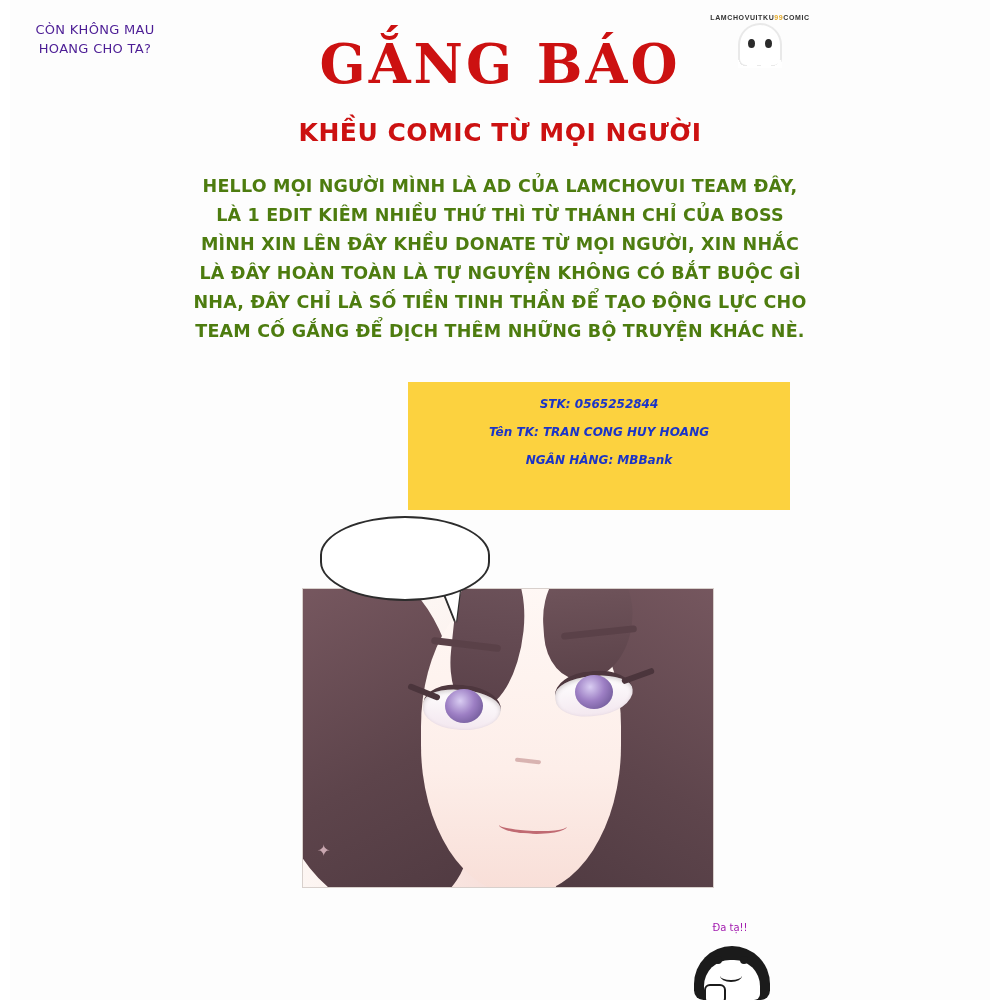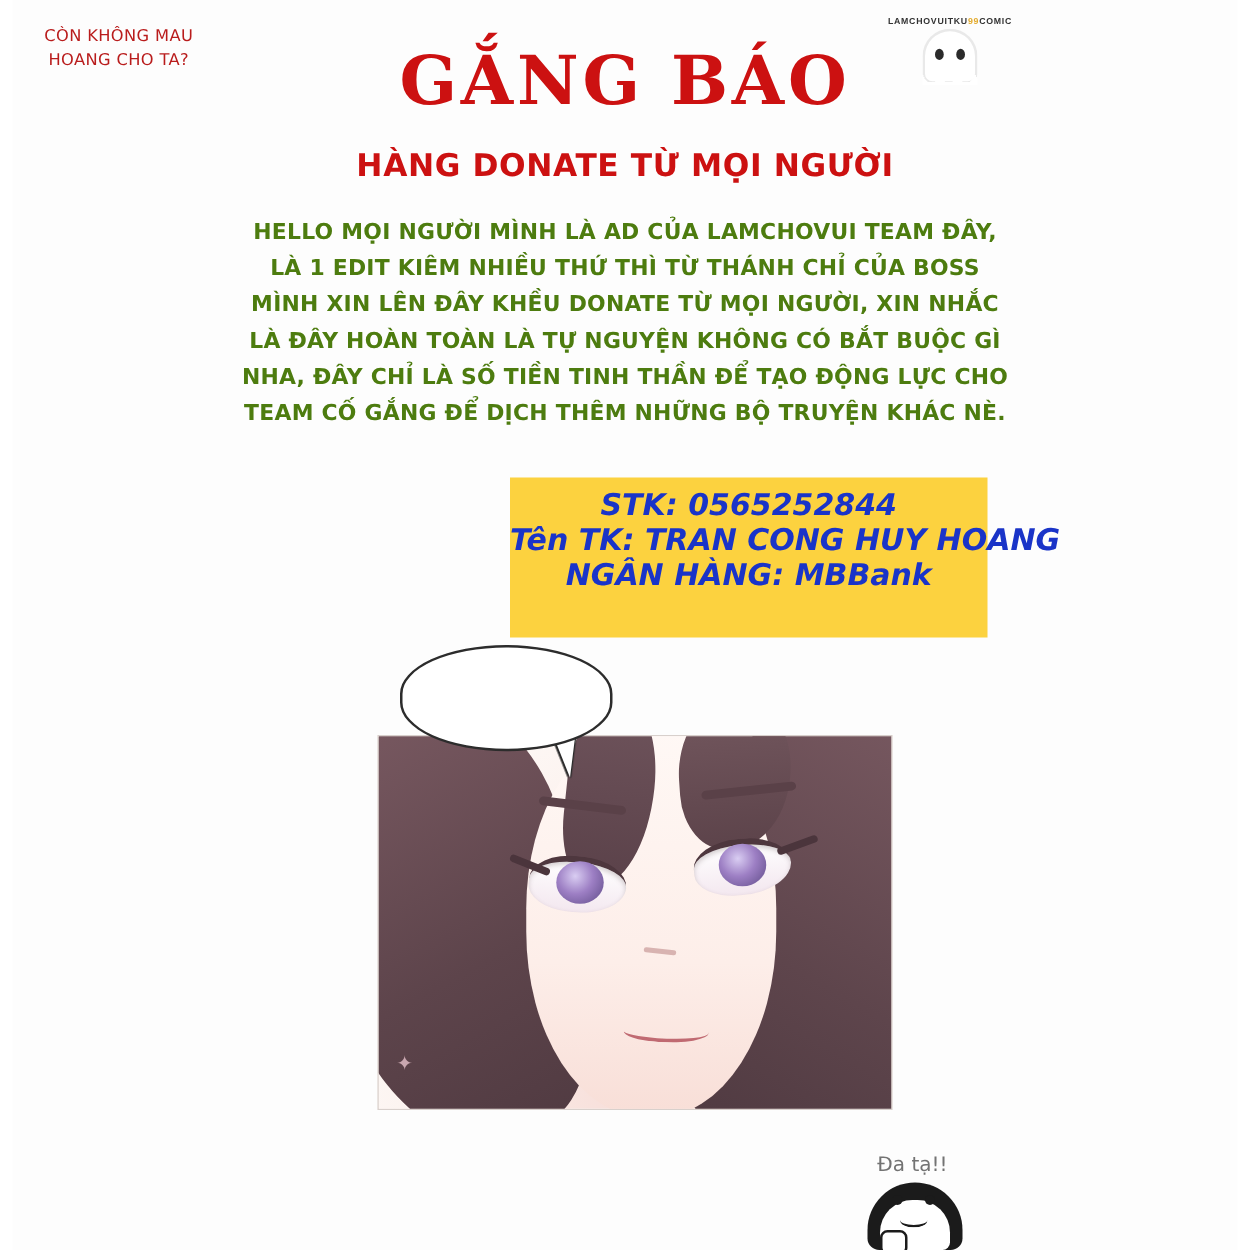--- a/index.html
+++ b/index.html
@@ -130,21 +130,21 @@
     height: 128px;
     background: #fcd23f;
     padding: 8px 0 0 0;
     box-sizing: border-box;
   }
   .bank-line {
     text-align: center;
     font-family: "DejaVu Sans", sans-serif;
     font-style: italic;
     font-weight: bold;
-    font-size: 24px;
+    font-size: 12px;
     line-height: 28px;
     color: #1a34c8;
     white-space: nowrap;
   }
 
   
   .panel {
     position: absolute;
     left: 292px;
     top: 588px;
@@ -271,21 +271,21 @@
     box-sizing: border-box;
   }
   .bubble-text {
     position: absolute;
     left: 0; top: 20px;
     width: 170px;
     text-align: center;
     font-family: "DejaVu Sans", sans-serif;
     font-size: 13px;
     line-height: 19px;
-    color: #b91c1c;
+    color: #4c1d95;
     letter-spacing: .3px;
   }
   .bubble-tail {
     position: absolute;
     left: 430px;
     top: 582px;
     width: 0; height: 0;
     border-left: 16px solid transparent;
     border-right: 5px solid transparent;
     border-top: 40px solid #ffffff;
@@ -293,22 +293,22 @@
   }
 
   
   .thanks-text {
     position: absolute;
     left: 640px;
     top: 922px;
     width: 160px;
     text-align: center;
     font-family: "DejaVu Sans", sans-serif;
-    font-size: 16px;
-    color: #737373;
+    font-size: 10px;
+    color: #a21caf;
   }
   .chibi {
     position: absolute;
     left: 676px;
     top: 946px;
     width: 92px;
     height: 54px;
   }
   .chibi .head {
     position: absolute;
@@ -368,21 +368,21 @@
       <div class="logo-text">
         <span>LAMCHOVUITKU</span><span class="accent">99</span><span>COMIC</span>
       </div>
       <div class="ghost">
         <span class="eye l"></span>
         <span class="eye r"></span>
       </div>
     </div>
 
     <div class="title-main">GẮNG BÁO</div>
-    <div class="title-sub">HÀNG DONATE TỪ MỌI NGƯỜI</div>
+    <div class="title-sub">KHỀU COMIC TỪ MỌI NGƯỜI</div>
 
     <div class="body-copy">HELLO MỌI NGƯỜI MÌNH LÀ AD CỦA LAMCHOVUI TEAM ĐÂY, LÀ 1 EDIT KIÊM NHIỀU THỨ THÌ TỪ THÁNH CHỈ CỦA BOSS MÌNH XIN LÊN ĐÂY KHỀU DONATE TỪ MỌI NGƯỜI, XIN NHẮC LÀ ĐÂY HOÀN TOÀN LÀ TỰ NGUYỆN KHÔNG CÓ BẮT BUỘC GÌ NHA, ĐÂY CHỈ LÀ SỐ TIỀN TINH THẦN ĐỂ TẠO ĐỘNG LỰC CHO TEAM CỐ GẮNG ĐỂ DỊCH THÊM NHỮNG BỘ TRUYỆN KHÁC NÈ.</div>
 
     <div class="bank-box">
       <div class="bank-line">STK: 0565252844</div>
       <div class="bank-line">Tên TK: TRAN CONG HUY HOANG</div>
       <div class="bank-line">NGÂN HÀNG: MBBank</div>
     </div>
 
     <div class="panel">

